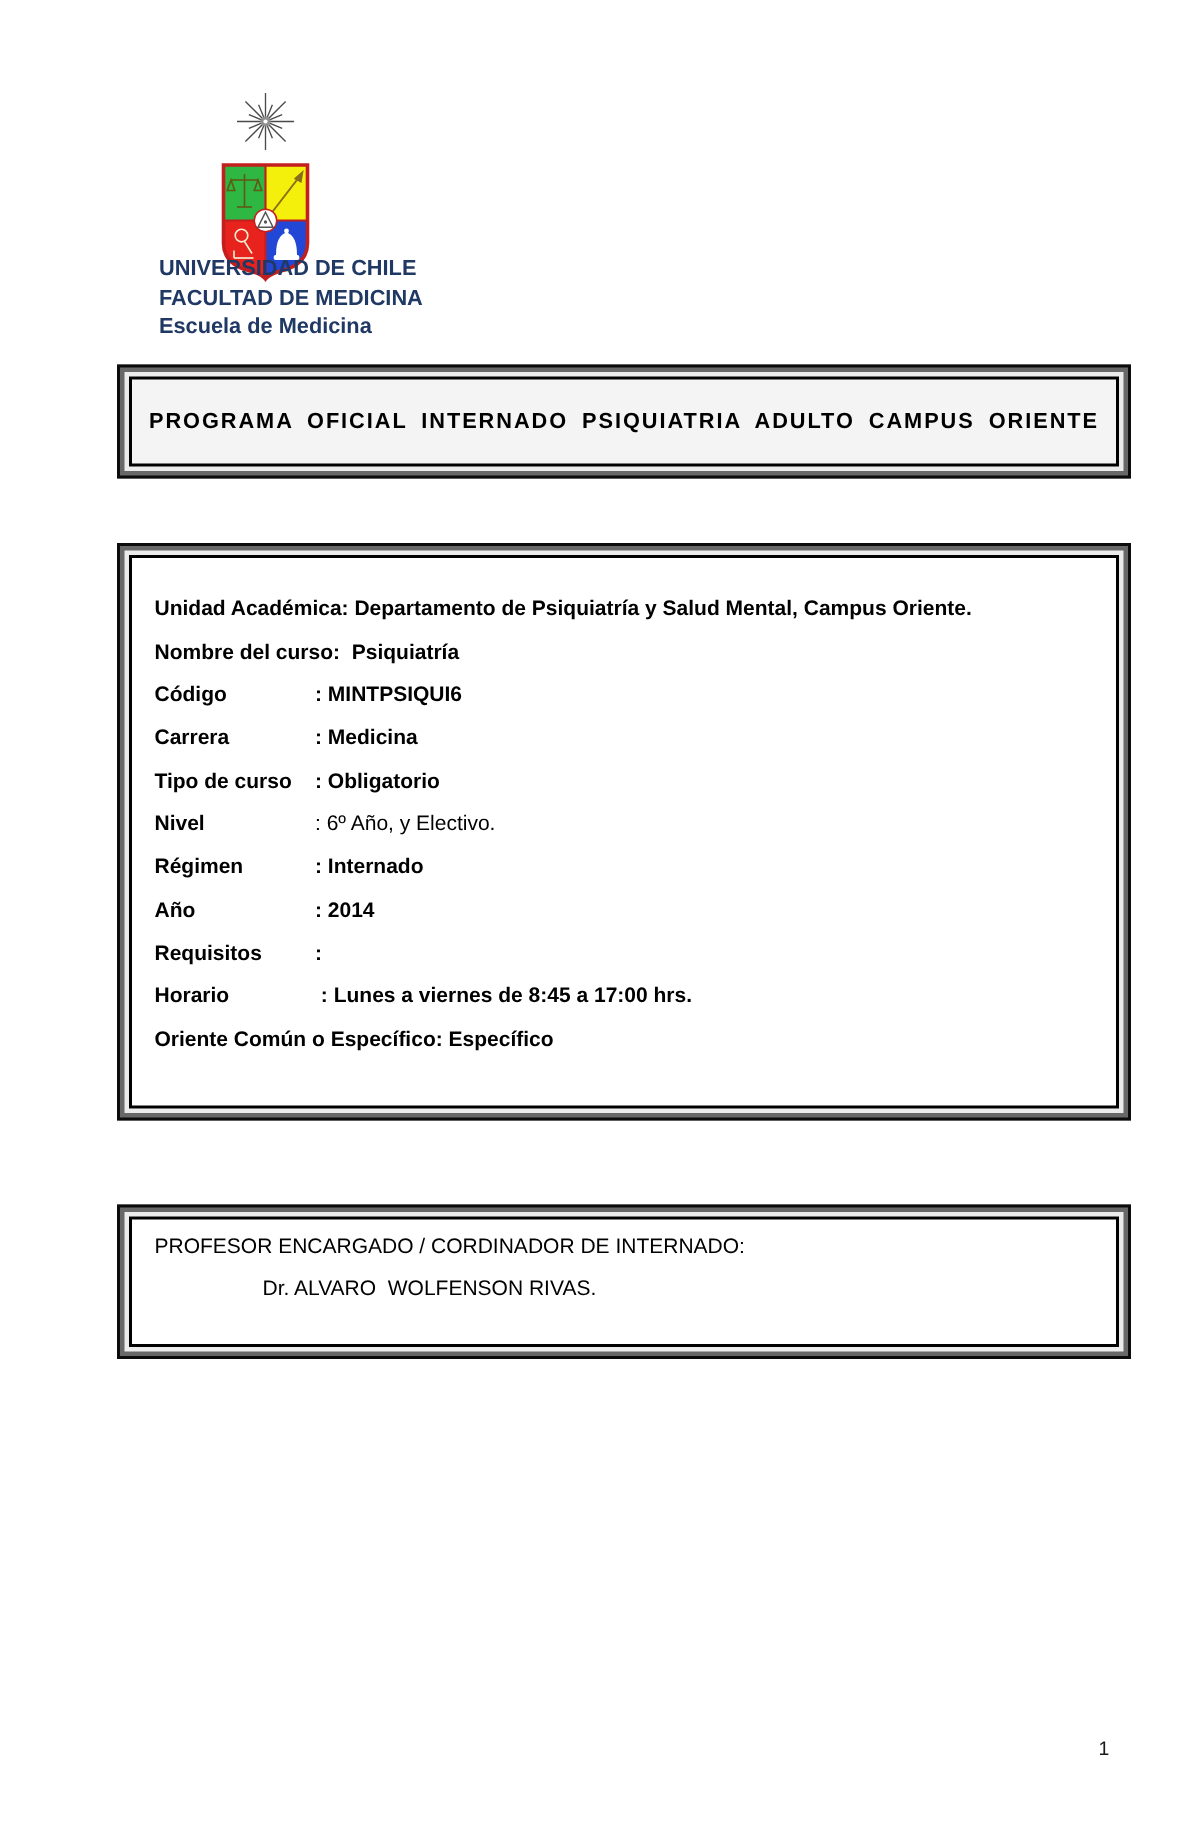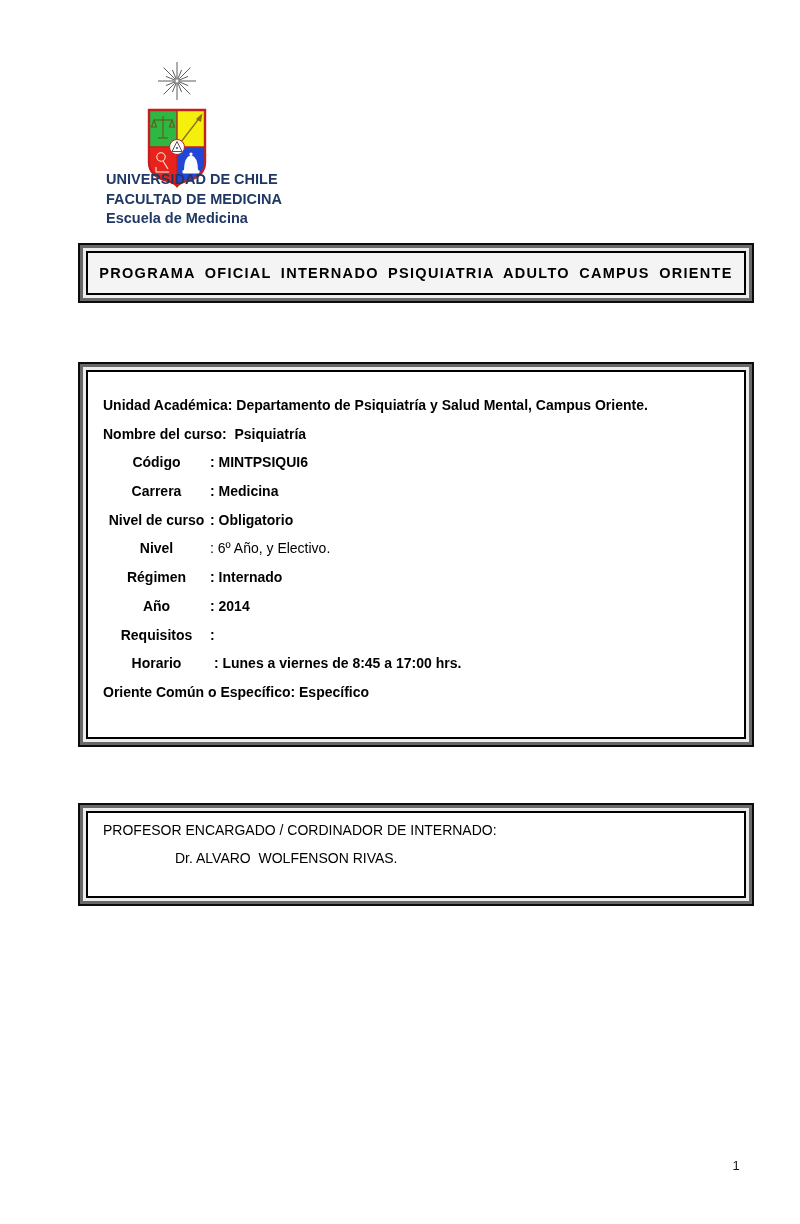--- a/index.html
+++ b/index.html
@@ -26,38 +26,38 @@
     position: absolute;
     border: 2px solid #0c0c0c;
     background: #686868;
     padding: 3px;
     box-sizing: border-box;
   }
   .frame-gap { background: #ececec; padding: 3px; height: 100%; box-sizing: border-box; }
   .frame-inner { border: 2px solid #000000; background: #ffffff; height: 100%; box-sizing: border-box; overflow: hidden; }
 
   
-  .banner { left: 78px; top: 243px; width: 676px; height: 60px; }
+  .banner { left: 78px; top: 243px; width: 676px; height: 76px; }
   .banner .frame-inner { background: #f4f4f4; display: flex; align-items: center; justify-content: center; }
   .banner-text {
     font-weight: bold; font-size: 14.5px;
     letter-spacing: 1.3px; word-spacing: 4px;
     white-space: nowrap;
   }
 
   
   .info-box { left: 78px; top: 362px; width: 676px; height: 385px; }
   .info-content { padding: 25px 25px 0 15px; }
   .info-row {
     display: flex; align-items: flex-start;
     font-size: 14px; font-weight: bold;
     height: 28.7px;
     white-space: pre-wrap;
   }
-  .info-row.columns .lbl { width: 107px; flex: none; text-align: center; }
+  .info-row.columns .lbl { width: 107px; flex: none; }
   .info-row .val.regular { font-weight: normal; }
 
   
   .prof-box { left: 78px; top: 803px; width: 676px; height: 103px; }
   .prof-content { padding: 9px 15px 0 15px; font-size: 14px; font-weight: normal; }
   .prof-name { margin-top: 12px; padding-left: 72px; white-space: pre-wrap; }
 
   
   .page-number {
     position: absolute; left: 724px; top: 1158px; width: 24px;
@@ -148,21 +148,21 @@
   </div>
 
   <div class="frame info-box">
     <div class="frame-gap">
       <div class="frame-inner">
         <div class="info-content">
             <div class="info-row"><span class="lbl">Unidad Académica:</span><span class="val"> Departamento de Psiquiatría y Salud Mental, Campus Oriente.</span></div>
             <div class="info-row"><span class="lbl">Nombre del curso:</span><span class="val">  Psiquiatría</span></div>
             <div class="info-row columns"><span class="lbl">Código</span><span class="val">: MINTPSIQUI6</span></div>
             <div class="info-row columns"><span class="lbl">Carrera</span><span class="val">: Medicina</span></div>
-            <div class="info-row columns"><span class="lbl">Nivel de curso</span><span class="val">: Obligatorio</span></div>
+            <div class="info-row columns"><span class="lbl">Tipo de curso</span><span class="val">: Obligatorio</span></div>
             <div class="info-row columns"><span class="lbl">Nivel</span><span class="val regular">: 6º Año, y Electivo.</span></div>
             <div class="info-row columns"><span class="lbl">Régimen</span><span class="val">: Internado</span></div>
             <div class="info-row columns"><span class="lbl">Año</span><span class="val">: 2014</span></div>
             <div class="info-row columns"><span class="lbl">Requisitos</span><span class="val">:</span></div>
             <div class="info-row columns"><span class="lbl">Horario</span><span class="val"> : Lunes a viernes de 8:45 a 17:00 hrs.</span></div>
             <div class="info-row"><span class="lbl">Oriente Común o Específico:</span><span class="val"> Específico</span></div>
           </div>
       </div>
     </div>
   </div>

